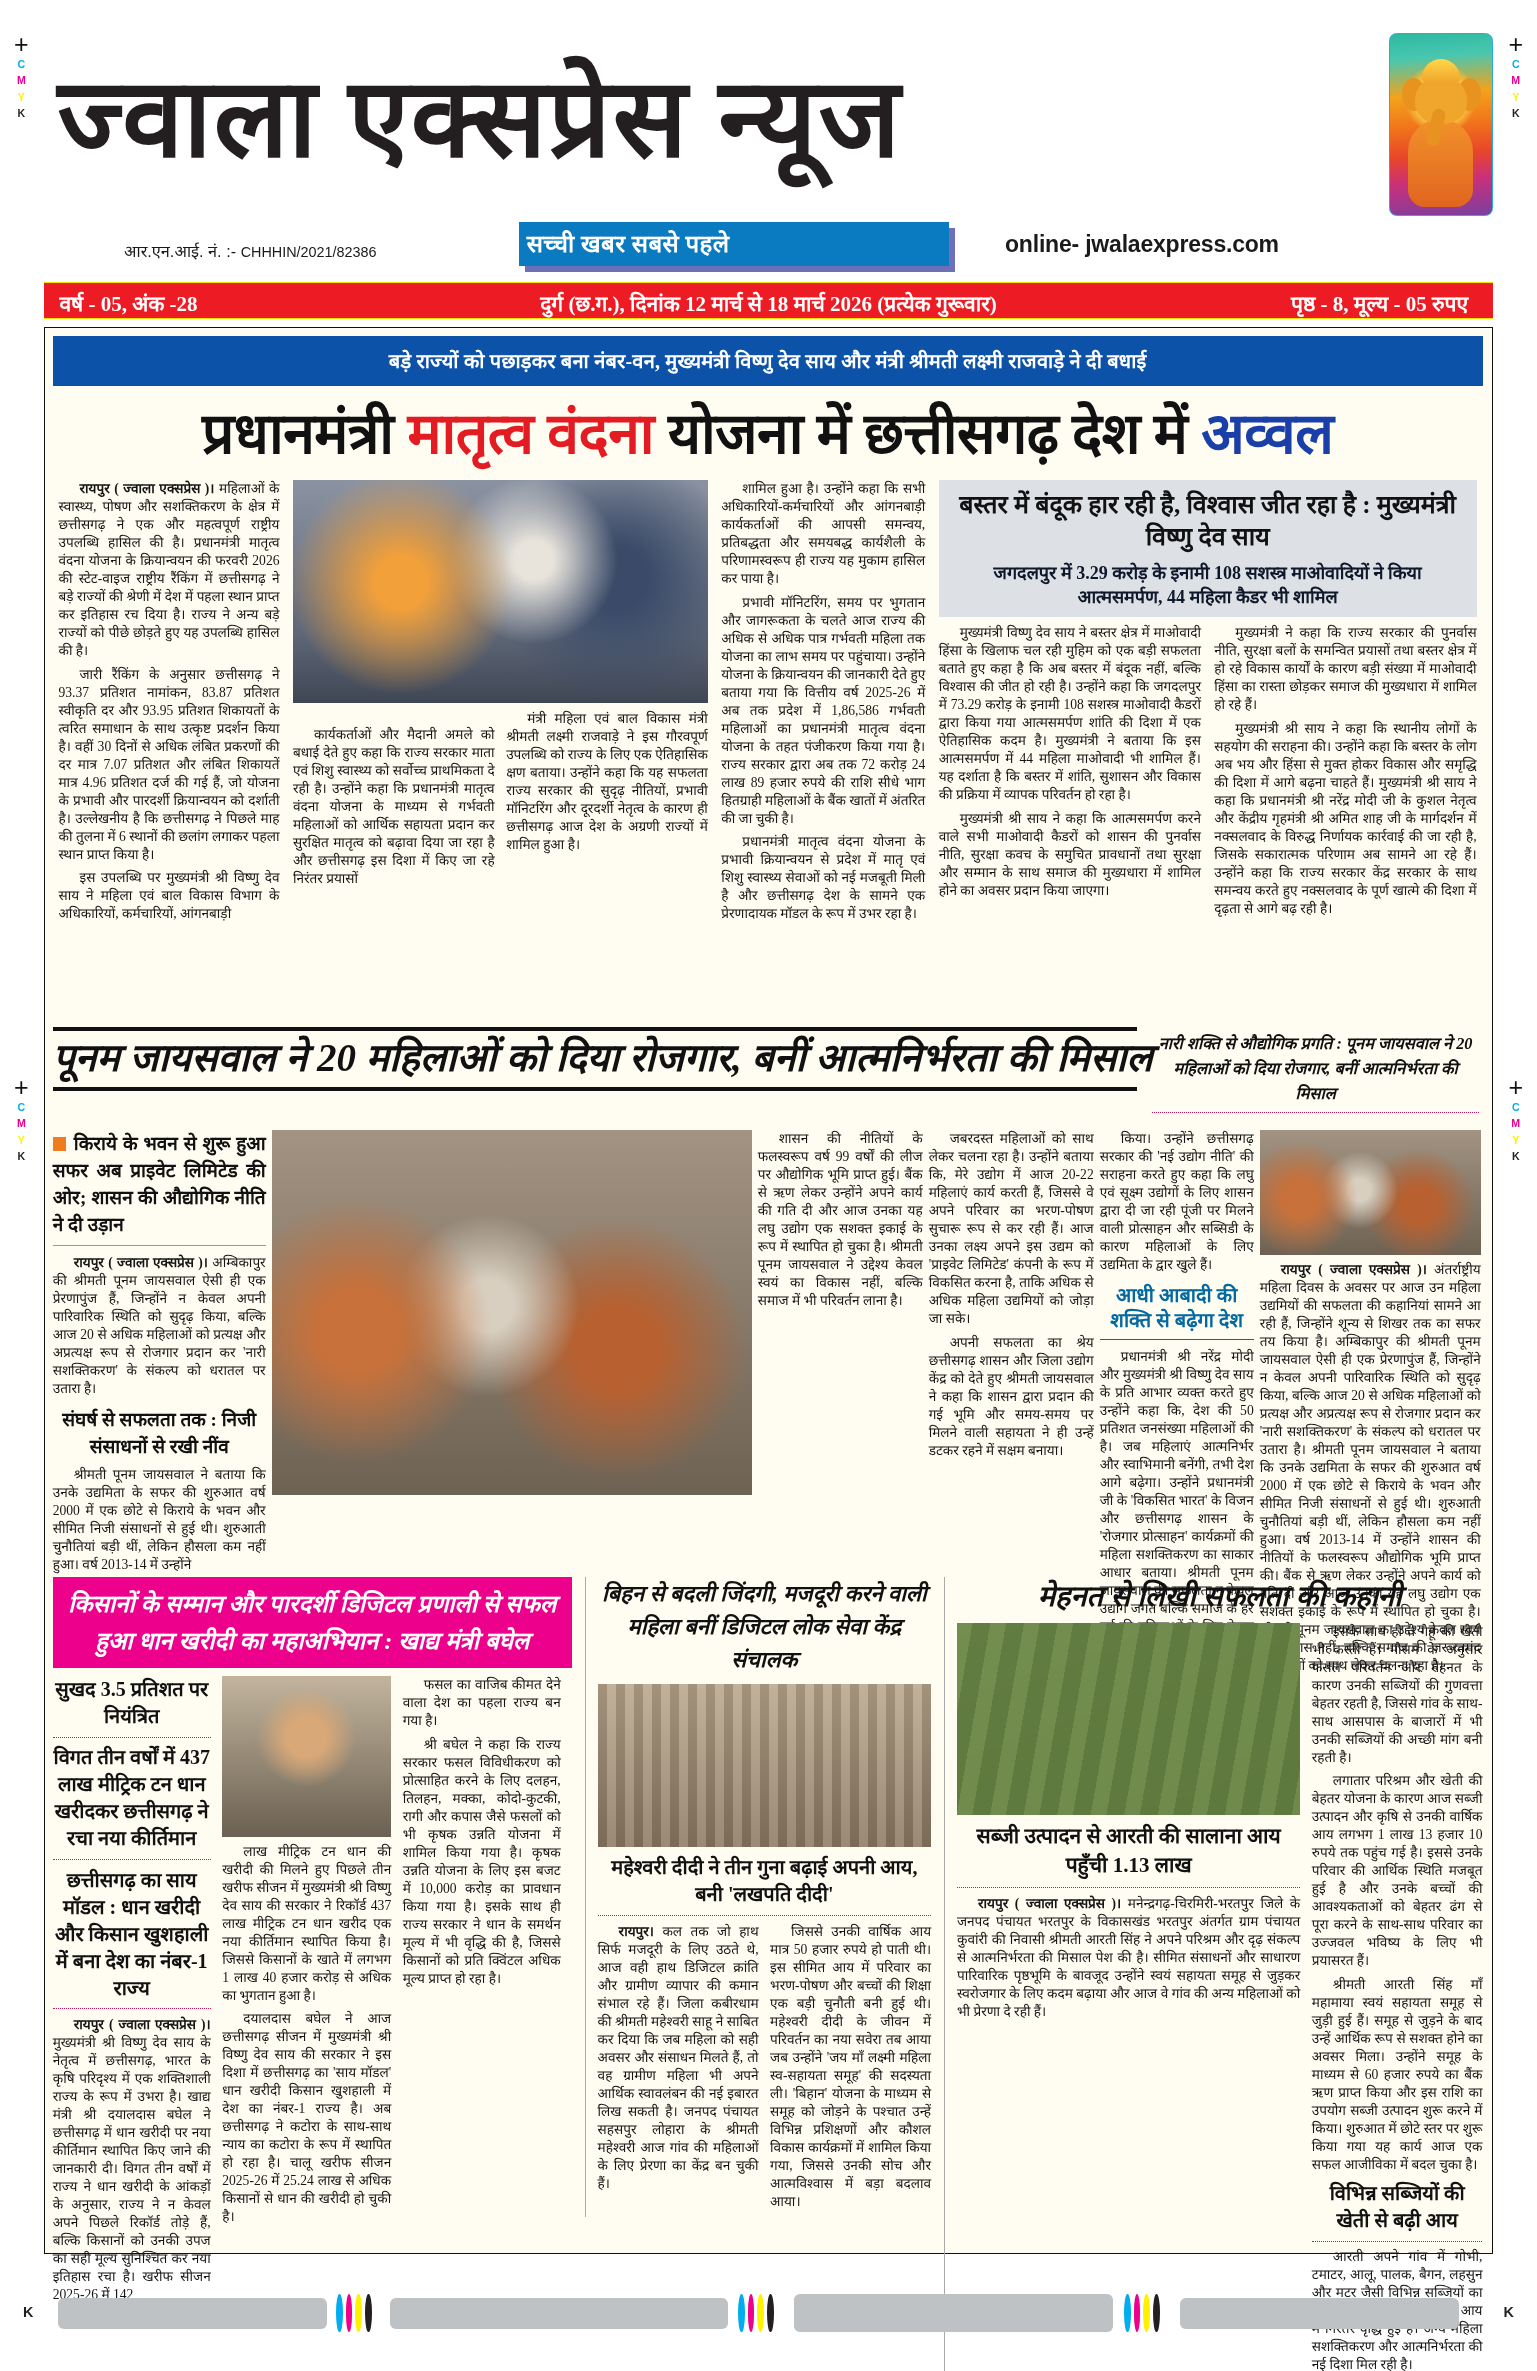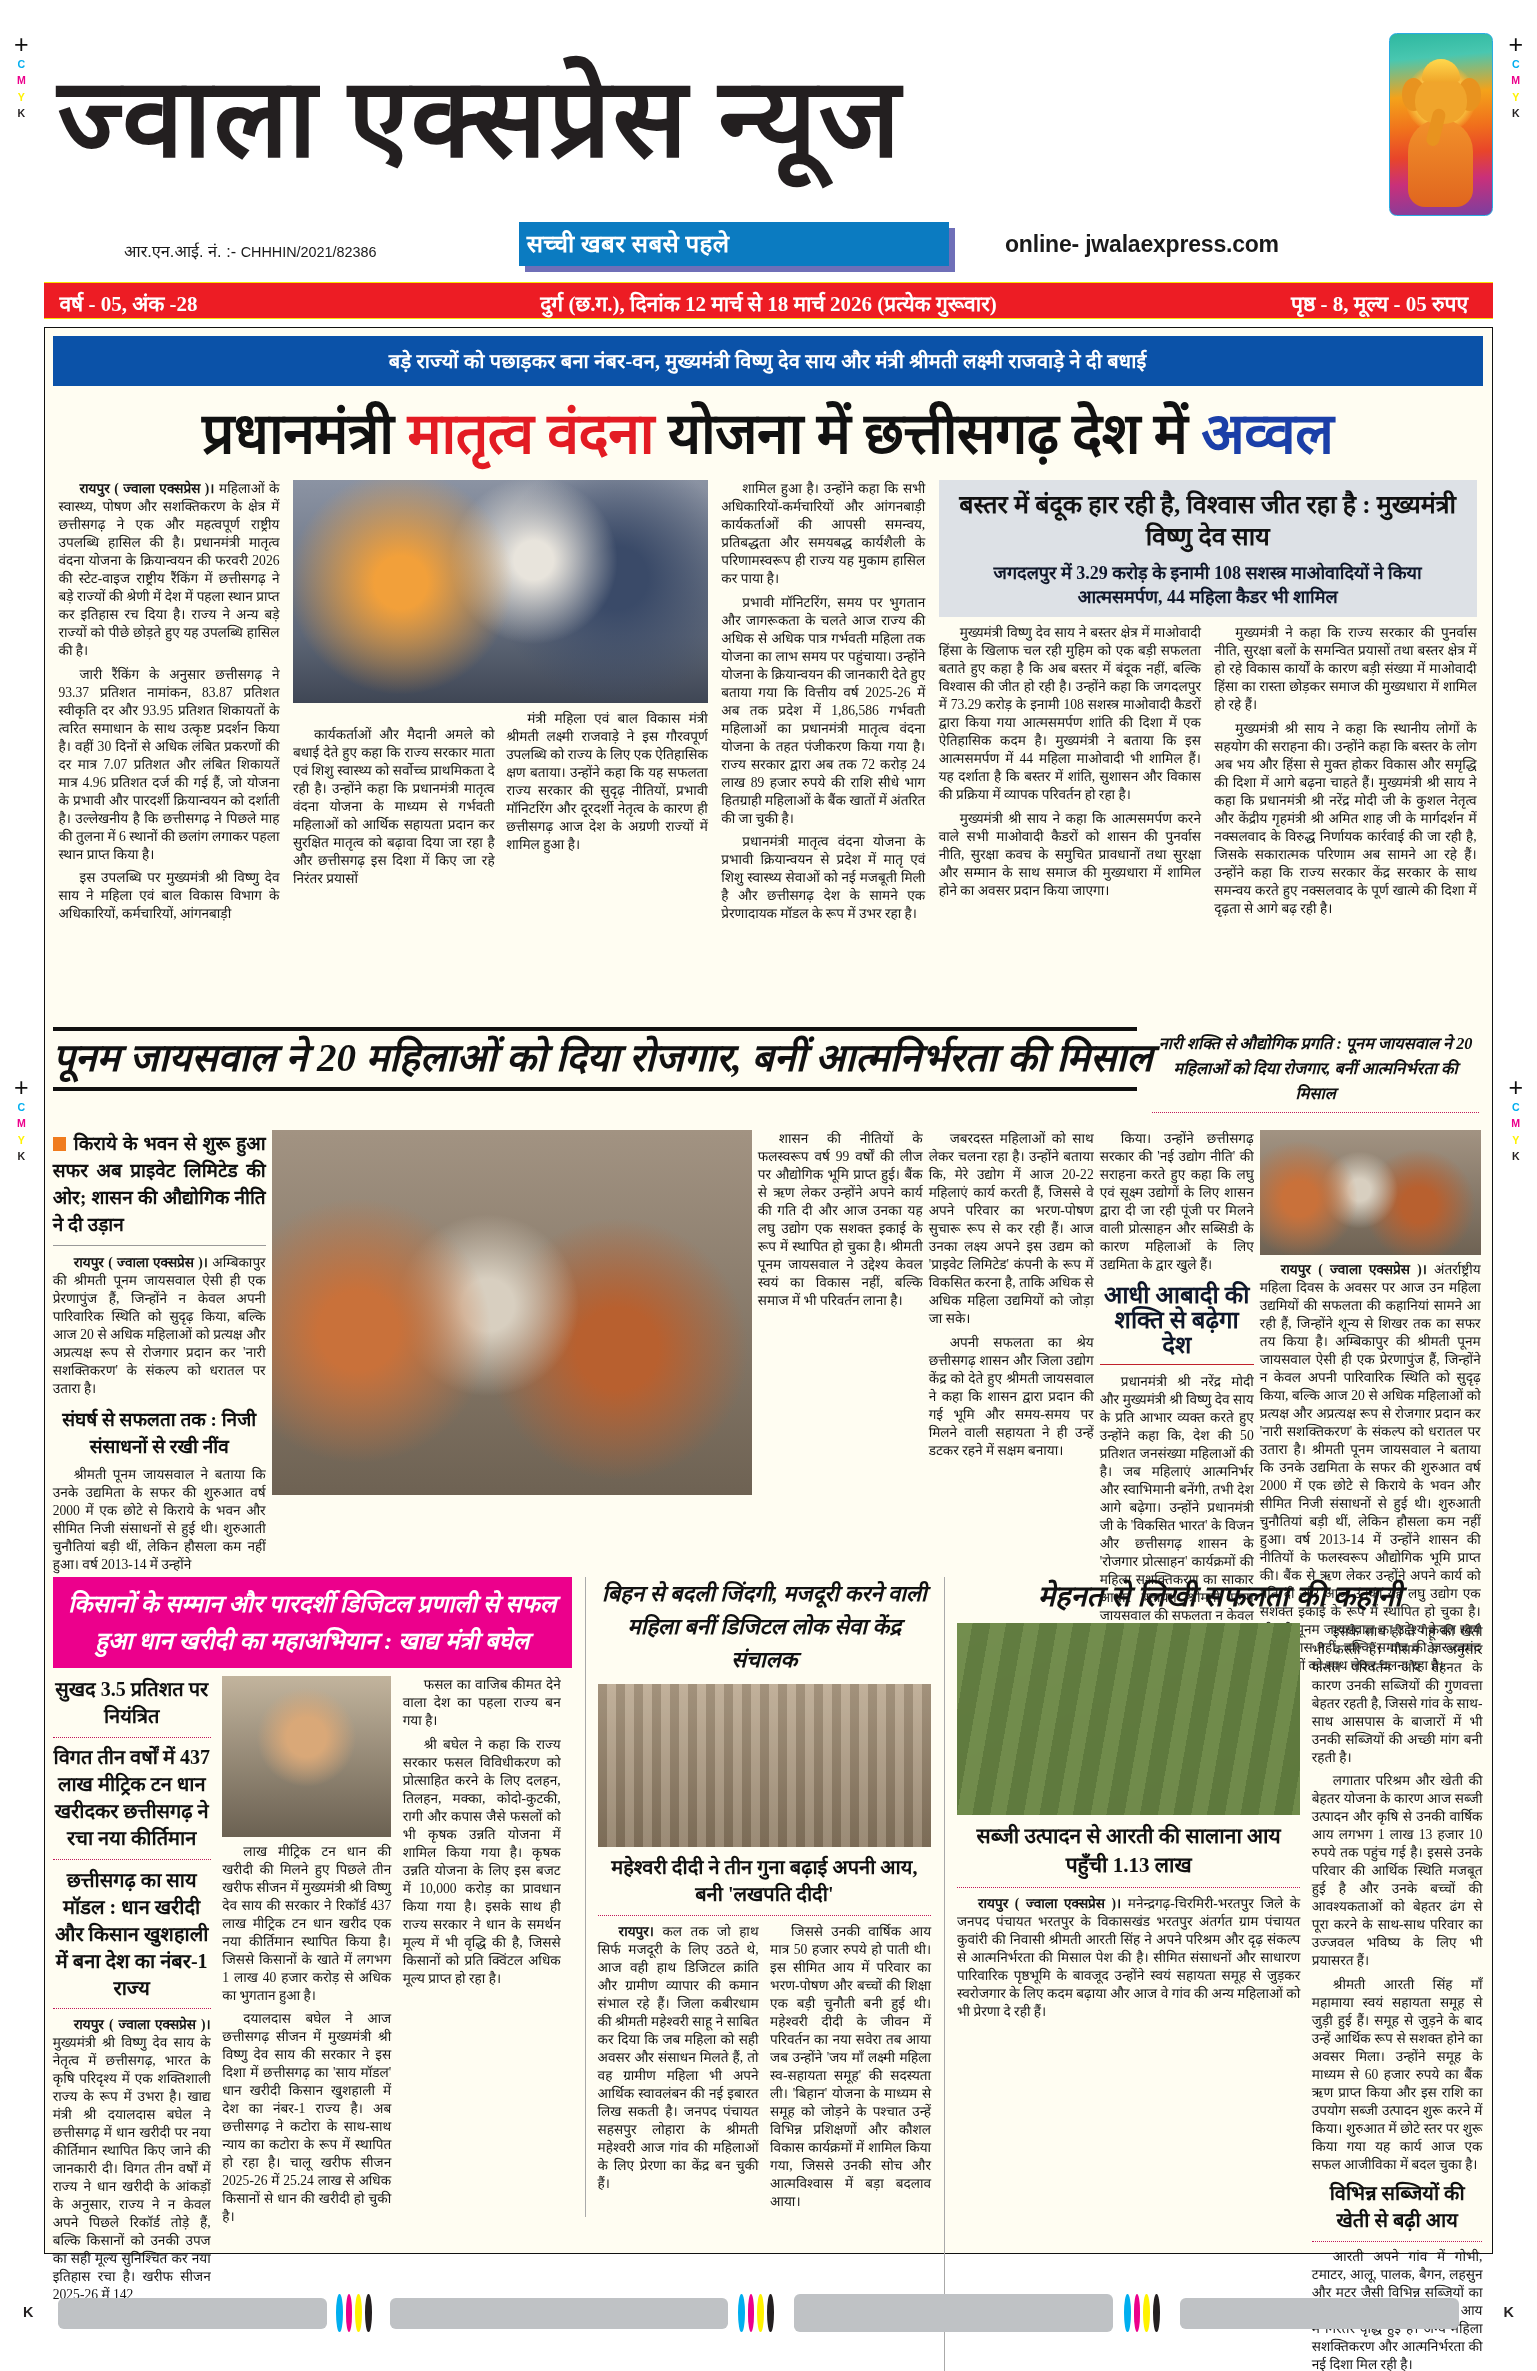--- a/index.html
+++ b/index.html
@@ -162,22 +162,22 @@
   .side-head {
     font-family:"Liberation Serif",serif; font-weight:bold; font-style:italic;
     font-size:16.3px; line-height:25px; color:#111; text-align:center;
   }
   .sub-orange { display:inline-block; width:13.4px; height:13.4px; background:#F07C1E; margin-right:7.7px; vertical-align:-1px;}
   .sub-lead {
     font-family:"Liberation Serif",serif; font-weight:bold; font-size:19px;
     line-height:27px; color:#111;
   }
   .sub-mid {
-    font-family:"Liberation Serif",serif; font-weight:bold; font-size:24px;
-    line-height:25px; color:#0f172a; text-align:center;
+    font-family:"Liberation Serif",serif; font-weight:bold; font-size:20px;
+    line-height:25px; color:#0369a1; text-align:center;
   }
 
   
   #sec3 { position:absolute; left:7.7px; top:1249px; width:1430px; }
   .magenta-head {
     background:#EC008C; color:#fff; font-family:"Liberation Serif",serif;
     font-weight:bold; font-style:italic; font-size:24px; line-height:37px;
     padding:8.6px 9.6px; text-align:center;
   }
   .black-head {

